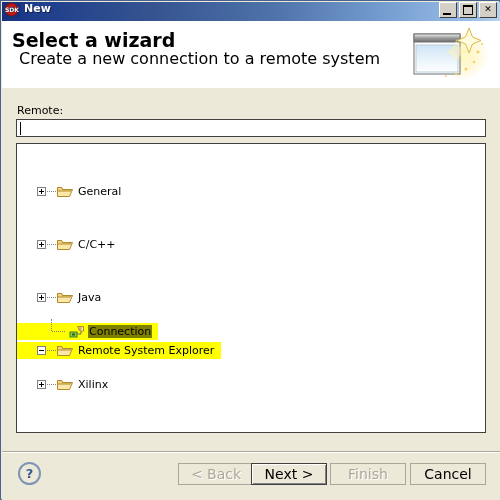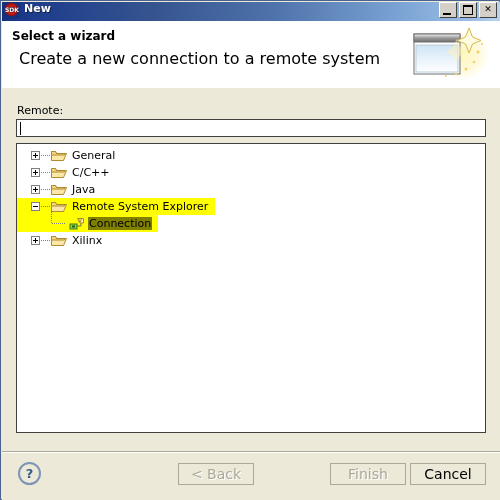--- a/index.html
+++ b/index.html
@@ -122,21 +122,21 @@
     position: absolute;
     left: 1px; top: 20px;
     width: 498px; height: 66px;
     background: #ffffff;
     border-bottom: 1px solid #848284;
     overflow: hidden;
   }
   #header-title {
     position: absolute;
     left: 10px; top: 8px;
-    font-size: 12px;
+    font-size: 19px;
     font-weight: bold;
     color: #000000;
   }
   #header-desc {
     position: absolute;
     left: 17px; top: 28px;
     font-size: 16px;
     color: #000000;
   }
   #wizard-banner-icon {
@@ -208,21 +208,21 @@
   }
   .trow {
     position: relative;
     height: 17px;
     display: flex;
     align-items: center;
     white-space: nowrap;
     font-size: 11px;
     color: #000000;
   }
-  .indent0 { padding-left: 14px; }
+  .indent0 { padding-left: 20px; margin-top: 36px; }
   .indent1 { padding-left: 30px; }
 
   .hl {
     background: #ffff00;
   }
   .twisty {
     width: 9px; height: 9px;
     box-sizing: border-box;
     border: 1px solid #808080;
     background: #ffffff;
@@ -487,17 +487,18 @@
           </div>
         </div>
     </div>
 
   </div>
 
   <div id="buttonbar">
     <div id="sep"></div>
     <div id="help-button">?</div>
     <div class="btn disabled" id="btn-back">&lt; Back</div>
+    <div class="btn default" id="btn-next">Next &gt;</div>
     <div class="btn disabled" id="btn-finish">Finish</div>
     <div class="btn" id="btn-cancel">Cancel</div>
   </div>
 
 </div>
 
 </body></html>

